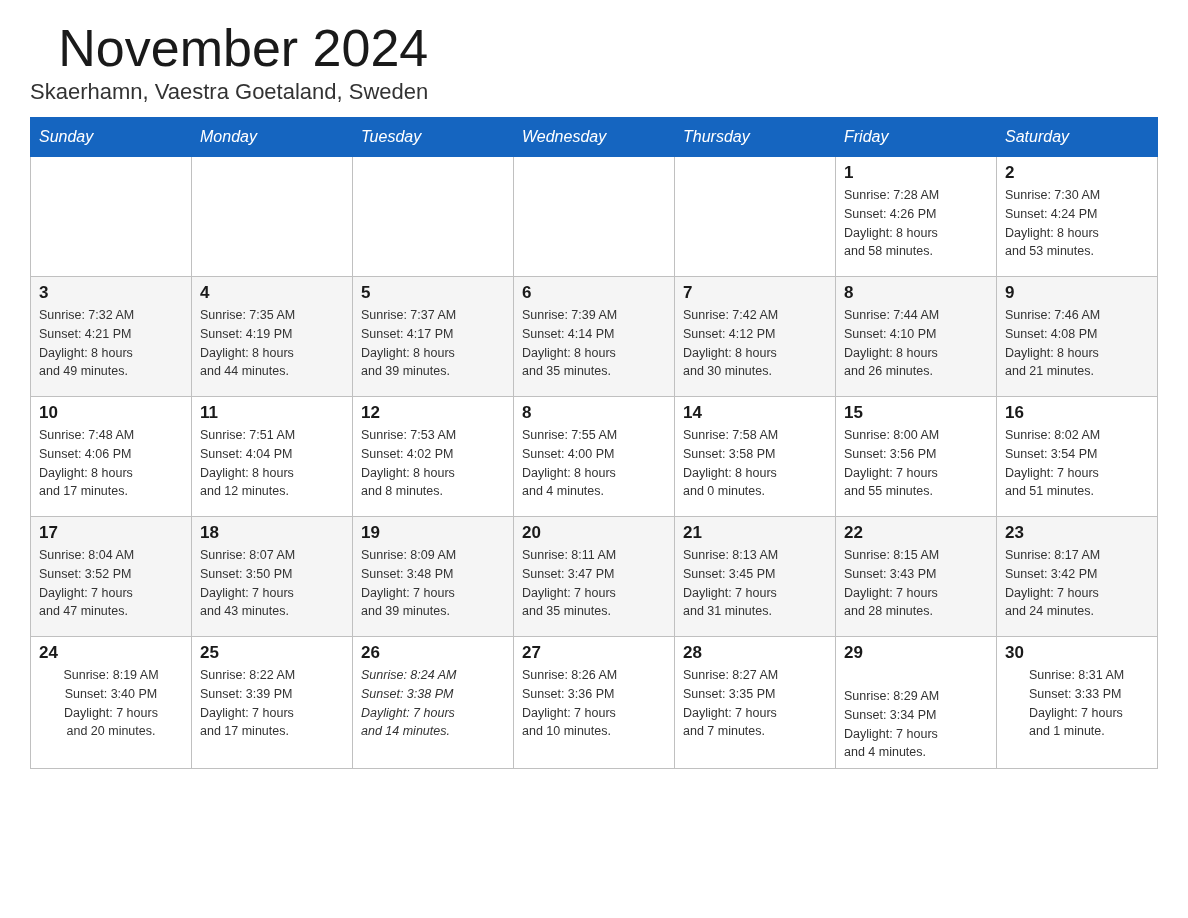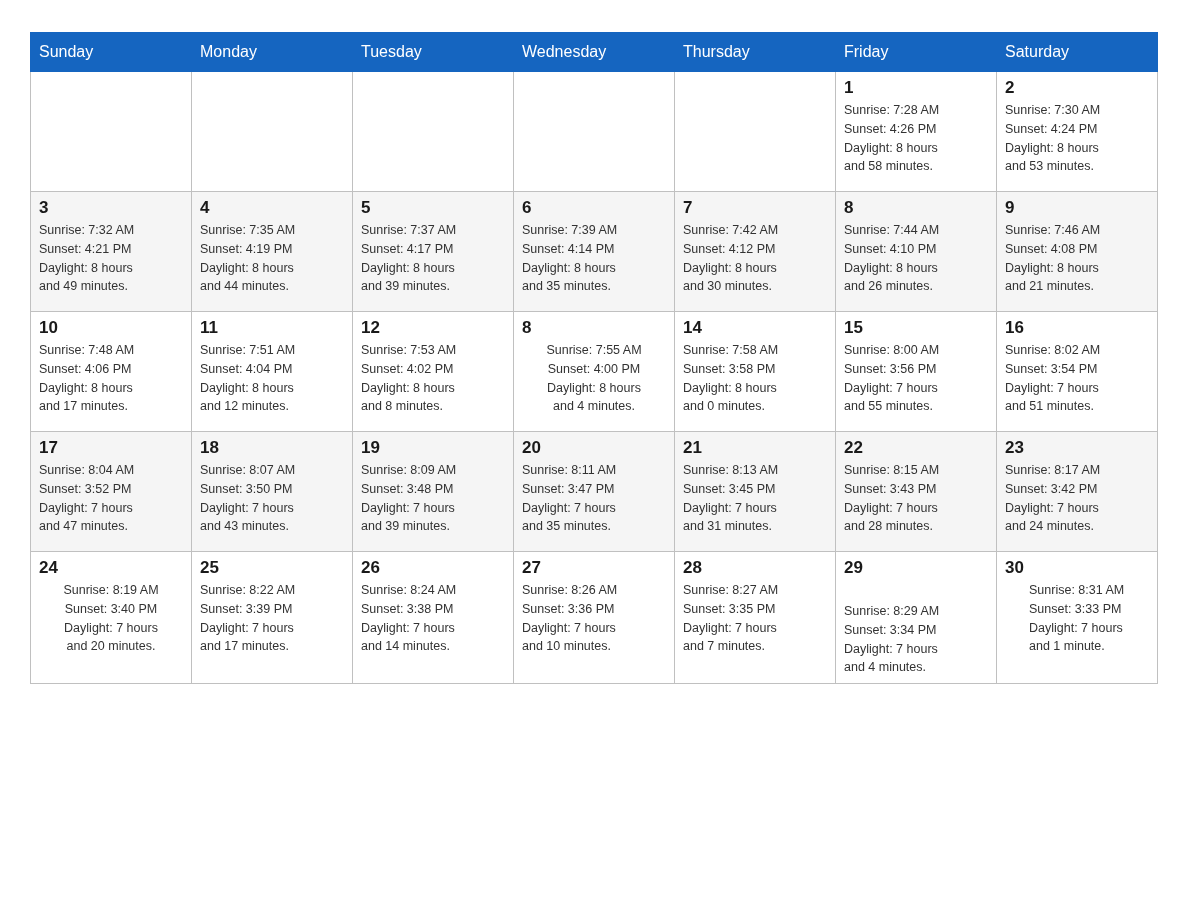--- a/index.html
+++ b/index.html
@@ -65,20 +65,21 @@
       margin-top: 12px;
     }
     .calendar-table th {
       background-color: #1565c0;
       color: #ffffff;
       padding: 10px 8px;
       font-size: 16px;
       font-weight: normal;
       text-align: left;
       border: 1px solid #1565c0;
+      font-style: italic;
     }
     .calendar-table td {
       vertical-align: top;
       padding: 6px 8px;
       border: 1px solid #c0c0c0;
       width: calc(100% / 7);
       min-height: 110px;
       font-size: 13px;
       color: #1a1a1a;
     }
@@ -104,20 +105,24 @@
       background-color: #ffffff;
     }
     .week-row td {
       height: 120px;
     }
   </style>
 </head>
 <body>
 
 <div class="header-area">
+  <div class="title-area">
+    <div class="month-title">November 2024</div>
+    <div class="location-subtitle">Skaerhamn, Vaestra Goetaland, Sweden</div>
+  </div>
 </div>
 
 <table class="calendar-table">
   <thead>
     <tr>
     <th>Sunday</th>
         <th>Monday</th>
         <th>Tuesday</th>
         <th>Wednesday</th>
         <th>Thursday</th>
@@ -215,21 +220,21 @@
         </td>
         <td>
           <span class="day-number">12</span>
           <div class="day-info" style="white-space: pre-line;">Sunrise: 7:53 AM
 Sunset: 4:02 PM
 Daylight: 8 hours
 and 8 minutes.</div>
         </td>
         <td>
           <span class="day-number">8</span>
-          <div class="day-info" style="white-space: pre-line; text-align: center;">Sunrise: 7:55 AM
+          <div class="day-info" style="white-space: pre-line;">Sunrise: 7:55 AM
 Sunset: 4:00 PM
 Daylight: 8 hours
 and 4 minutes.</div>
         </td>
         <td>
           <span class="day-number">14</span>
           <div class="day-info" style="white-space: pre-line;">Sunrise: 7:58 AM
 Sunset: 3:58 PM
 Daylight: 8 hours
 and 0 minutes.</div>
@@ -310,21 +315,21 @@
         </td>
         <td>
           <span class="day-number">25</span>
           <div class="day-info" style="white-space: pre-line;">Sunrise: 8:22 AM
 Sunset: 3:39 PM
 Daylight: 7 hours
 and 17 minutes.</div>
         </td>
         <td>
           <span class="day-number">26</span>
-          <div class="day-info" style="white-space: pre-line;">Sunrise: 8:24 AM
+          <div class="day-info" style="white-space: pre-line; font-style: italic;">Sunrise: 8:24 AM
 Sunset: 3:38 PM
 Daylight: 7 hours
 and 14 minutes.</div>
         </td>
         <td>
           <span class="day-number">27</span>
           <div class="day-info" style="white-space: pre-line;">Sunrise: 8:26 AM
 Sunset: 3:36 PM
 Daylight: 7 hours
 and 10 minutes.</div>

